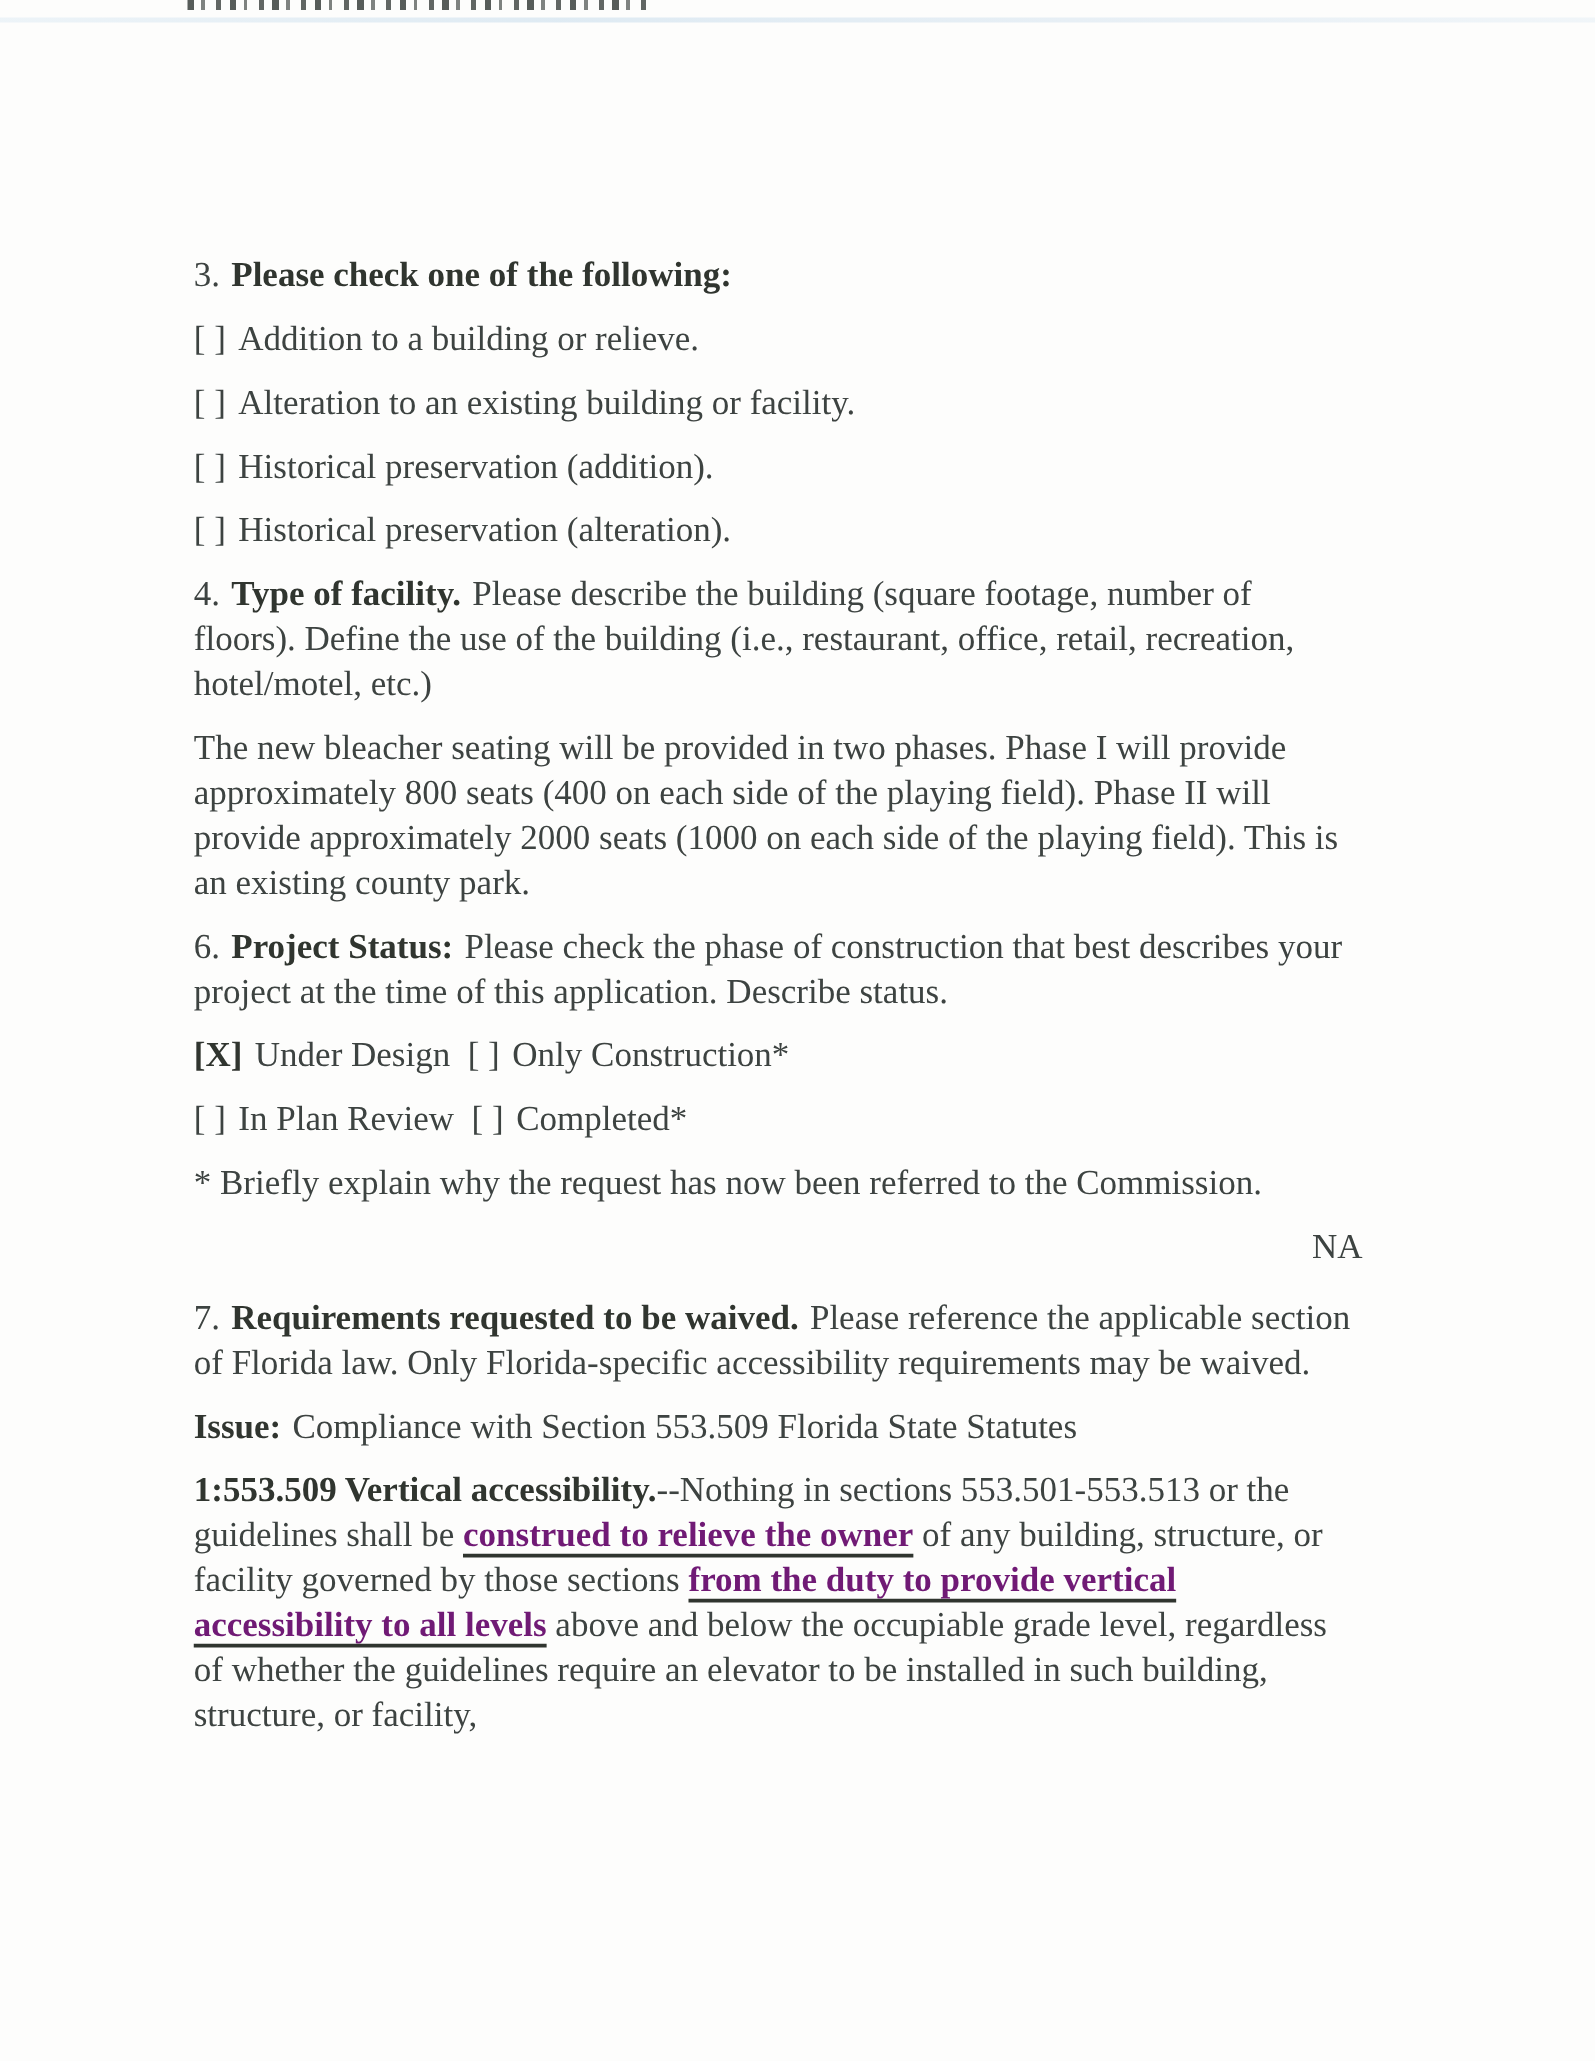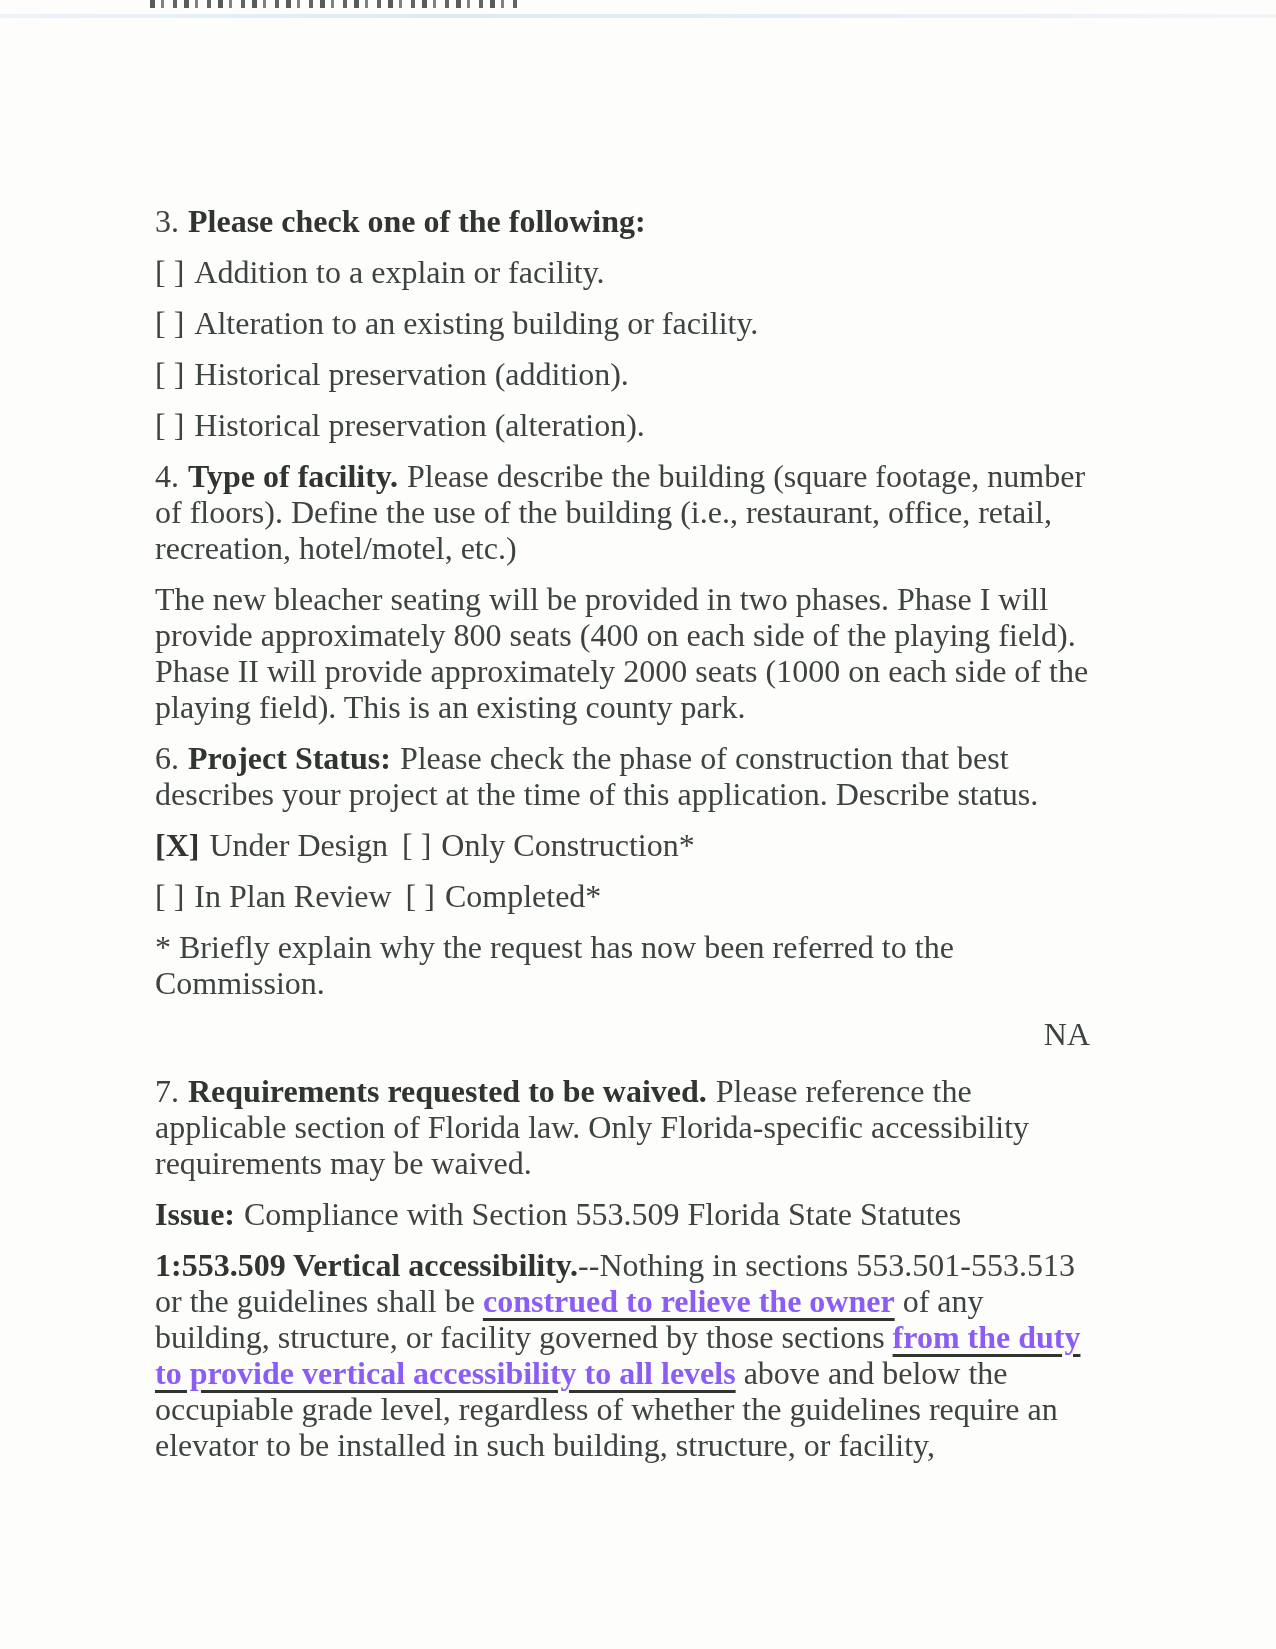--- a/index.html
+++ b/index.html
@@ -9,21 +9,21 @@
     background: #f4f4f2;
     font-family: "Liberation Serif", "DejaVu Serif", serif;
   }
   .page {
     position: relative;
     width: 1276px;
     height: 1649px;
     background: #fdfdfc;
     overflow: hidden;
     color: #3d4341;
-    font-size: 32px;
+    font-size: 28px;
   }
   
   .top-clip {
     position: absolute;
     top: 0;
     left: 150px;
     width: 372px;
     height: 8px;
     background: repeating-linear-gradient(
       90deg,
@@ -57,21 +57,21 @@
   .box { margin-right: 10px; white-space: pre; }
   .box.bx { font-weight: bold; color: #30352f; }
   .pairlabel { margin-right: 14px; }
   .ul {
     text-decoration-thickness: 2px;
     text-underline-offset: 6px;
     text-decoration-color: #4a504d;
   }
   .bold-ul {
     font-weight: bold;
-    color: #8b5cf6;
+    color: #701a75;
     text-decoration: underline;
     text-decoration-thickness: 2.5px;
     text-underline-offset: 6px;
     text-decoration-color: #30352f;
     font-family: Liberation Serif, serif;
   }
   .na-row { display: flex; align-items: flex-end; margin: 0 0 15px 0; line-height: 36px; flex-direction: column; }
   .na-row .rule {
     flex: 1;
     border-bottom: 2px solid #565c59;
@@ -84,21 +84,21 @@
 
 <div class="page">
 
   <div class="top-clip"></div>
   <div class="scan-line"></div>
 
   <div class="content">
 
     <p><span class="qnum">3.</span><strong>Please check one of the following:</strong></p>
 
-    <p><span class="box">[ ]</span><span>Addition to a explain or facility.</span></p>
+    <p><span class="box">[ ]</span><span>Addition to a building or relieve.</span></p>
     <p><span class="box">[ ]</span><span>Alteration to an existing building or facility.</span></p>
     <p><span class="box">[ ]</span><span>Historical preservation (addition).</span></p>
     <p><span class="box">[ ]</span><span>Historical preservation (alteration).</span></p>
 
     <p><span class="qnum">4.</span><strong class="qhead">Type of facility.</strong><span>Please describe the building (square footage, number of floors). Define the use of the building (i.e., restaurant, office, retail, recreation, hotel/motel, etc.)</span></p>
 
     <p><span class="ul">The new bleacher seating will be provided in two phases.  Phase I will provide approximately 800 seats (400 on each side of the playing field).  Phase II will provide approximately 2000 seats (1000 on each side of the playing field).  This is an existing county park.</span></p>
 
 
     <p><span class="qnum">6.</span><strong class="qhead">Project Status:</strong><span>Please check the phase of construction that best describes your project at the time of this application. Describe status.</span></p>

